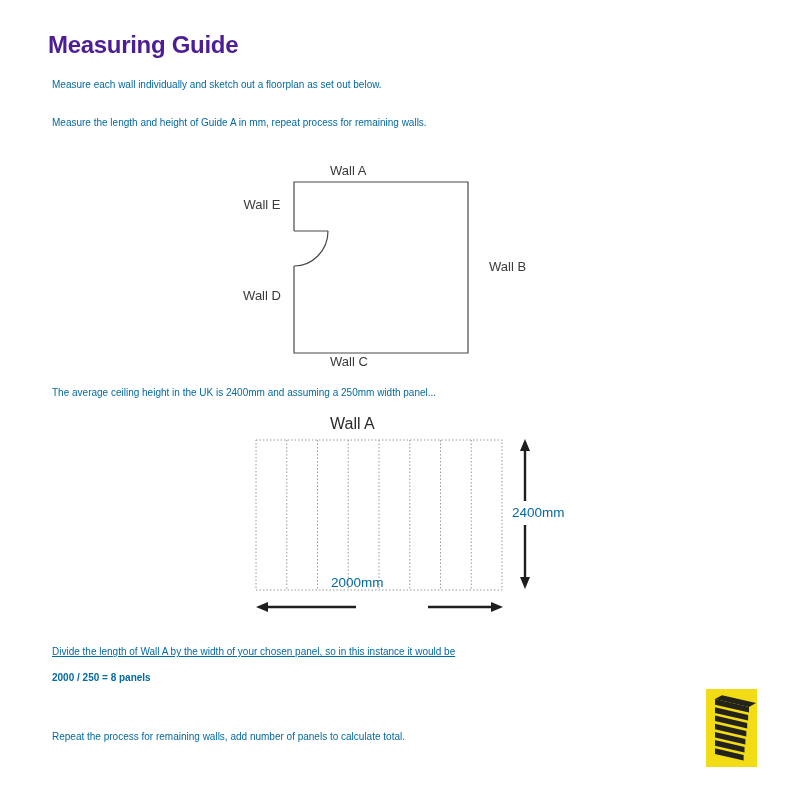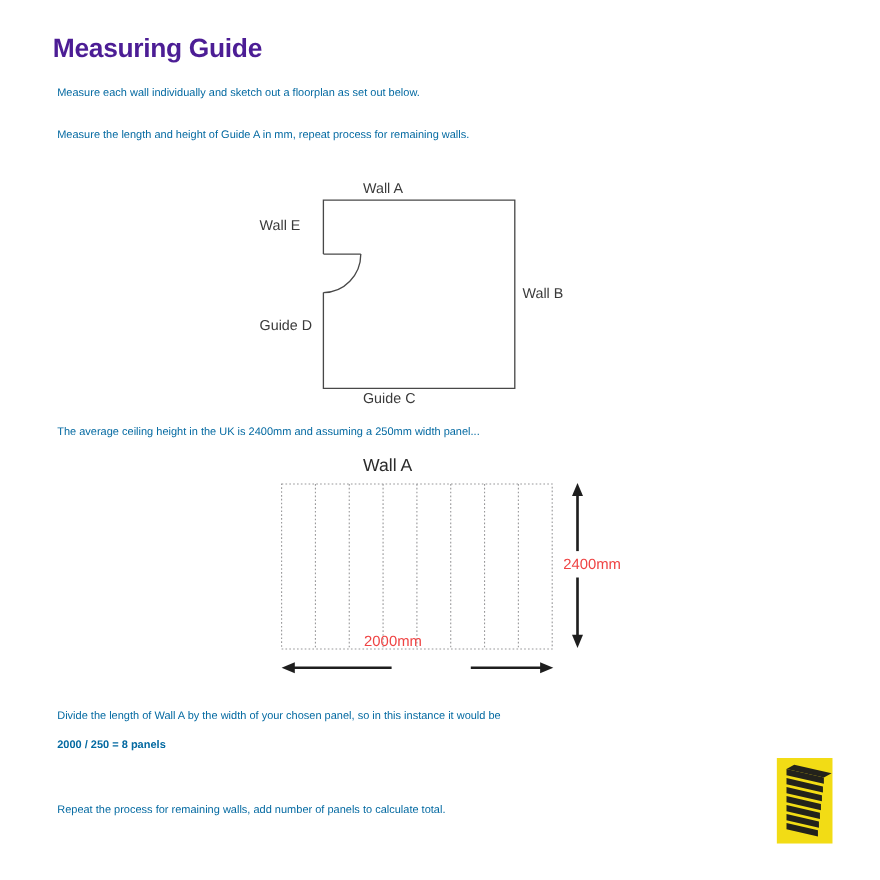--- a/index.html
+++ b/index.html
@@ -9,23 +9,23 @@
   }
   .abs{position:absolute;}
   .title{
     font-size:24px;font-weight:700;color:#4c1d95;
     font-family:"Liberation Sans", sans-serif;letter-spacing:-0.3px;
   }
   .para{font-size:10px;color:#0369a1;white-space:nowrap;}
   .para.bold{font-weight:700;text-align:center;}
   .wall-label{font-size:13px;color:#3a3a3a;white-space:nowrap;}
   .center{text-align:left;}
-  .right{text-align:left;}
+  .right{text-align:center;}
   .diagram-title{font-size:16px;color:#2b2b2b;}
-  .dim-label{font-size:13.5px;color:#ef4444;white-space:nowrap;}
+  .dim-label{font-size:13.5px;color:#0369a1;white-space:nowrap;}
   svg{display:block;}
   .plan-line{stroke:#484848;stroke-width:1.2;fill:none;}
   .dotted{stroke:#98989a;stroke-width:1;stroke-dasharray:1.5 2;fill:none;}
   .arrow-line{stroke:#1e1e1e;stroke-width:2.4;fill:none;}
   .arrow-head{fill:#1e1e1e;stroke:none;}
 </style>
 </head>
 <body>
 
 <div class="abs title" style="left:48px;top:31px;">Measuring Guide</div>
@@ -34,23 +34,23 @@
 <div class="abs para" style="left:52px;top:117px;">Measure the length and height of Guide A in mm, repeat process for remaining walls.</div>
 
 <svg class="abs" style="left:240px;top:160px;" width="290" height="210" viewBox="0 0 290 210">
 
   <path class="plan-line" d="M54,71 L54,22 L228,22 L228,193 L54,193 L54,106"></path>
   <path class="plan-line" d="M54,71 L88,71"></path>
   <path class="plan-line" d="M88,71 A34,35 0 0 1 54,106"></path>
 </svg>
 <div class="abs wall-label center" style="left:330px;top:163px;width:102px;">Wall A</div>
 <div class="abs wall-label right" style="left:236px;top:197px;width:52px;">Wall E</div>
-<div class="abs wall-label" style="left:475px;top:259px;">Wall B</div>
-<div class="abs wall-label right" style="left:236px;top:288px;width:52px;">Guide D</div>
-<div class="abs wall-label center" style="left:330px;top:354px;width:102px;">Guide C</div>
+<div class="abs wall-label" style="left:489px;top:259px;">Wall B</div>
+<div class="abs wall-label right" style="left:236px;top:288px;width:52px;">Wall D</div>
+<div class="abs wall-label center" style="left:330px;top:354px;width:102px;">Wall C</div>
 
 <div class="abs para" style="left:52px;top:387px;">The average ceiling height in the UK is 2400mm and assuming a 250mm width panel...</div>
 
 <div class="abs diagram-title center" style="left:330px;top:415px;width:102px;">Wall A</div>
 <svg class="abs" style="left:240px;top:430px;" width="310" height="190" viewBox="0 0 310 190">
 
   <rect class="dotted" x="16" y="10" width="246" height="150"></rect>
 
   <line class="arrow-line" x1="285" y1="19" x2="285" y2="71"></line>
   <line class="arrow-line" x1="285" y1="95" x2="285" y2="149"></line>
@@ -65,21 +65,21 @@
     <line x1="77.5" y1="10" x2="77.5" y2="160" class="dotted"></line>
     <line x1="108.25" y1="10" x2="108.25" y2="160" class="dotted"></line>
     <line x1="139" y1="10" x2="139" y2="160" class="dotted"></line>
     <line x1="169.75" y1="10" x2="169.75" y2="160" class="dotted"></line>
     <line x1="200.5" y1="10" x2="200.5" y2="160" class="dotted"></line>
     <line x1="231.25" y1="10" x2="231.25" y2="160" class="dotted"></line>
   </svg>
 <div class="abs dim-label" style="left:512px;top:505px;">2400mm</div>
 <div class="abs dim-label center" style="left:331px;top:575px;width:100px;">2000mm</div>
 
-<div class="abs para" style="left:52px;top:646px;">Divide the length of Wall A by the width of your chosen panel, so in this instance it would be</div>
+<div class="abs para" style="left:52px;top:646px;text-decoration:underline;">Divide the length of Wall A by the width of your chosen panel, so in this instance it would be</div>
 <div class="abs para bold" style="left:52px;top:672px;">2000 / 250 = 8 panels</div>
 <div class="abs para" style="left:52px;top:703px;margin-top:28px;">Repeat the process for remaining walls, add number of panels to calculate total.</div>
 
 <svg class="abs" style="left:706px;top:689px;" width="51" height="78" viewBox="0 0 51 78">
   <rect x="0" y="0" width="51" height="78" id="logo-bg" fill="#f2dc15"></rect>
   <g transform="translate(0,-2) skewY(13)" id="logo-stack">
     <polygon points="9,10 16,4.5 50,4.5 43,10" fill="#23221b"></polygon>
     <rect x="9" y="10" width="34" height="5.6" fill="#23221b"></rect>
     <rect x="9" y="18.2" width="33.1" height="5.6" fill="#23221b"></rect>
     <rect x="9" y="26.4" width="32.2" height="5.6" fill="#23221b"></rect>

